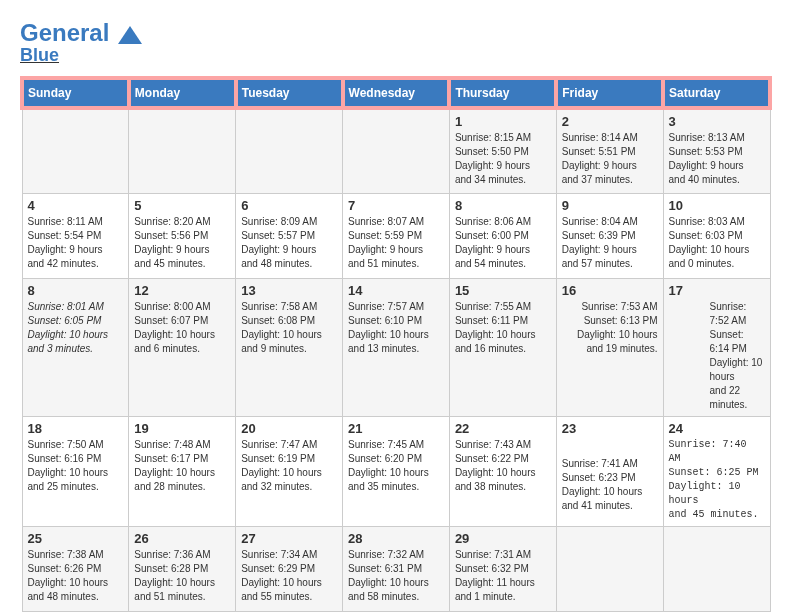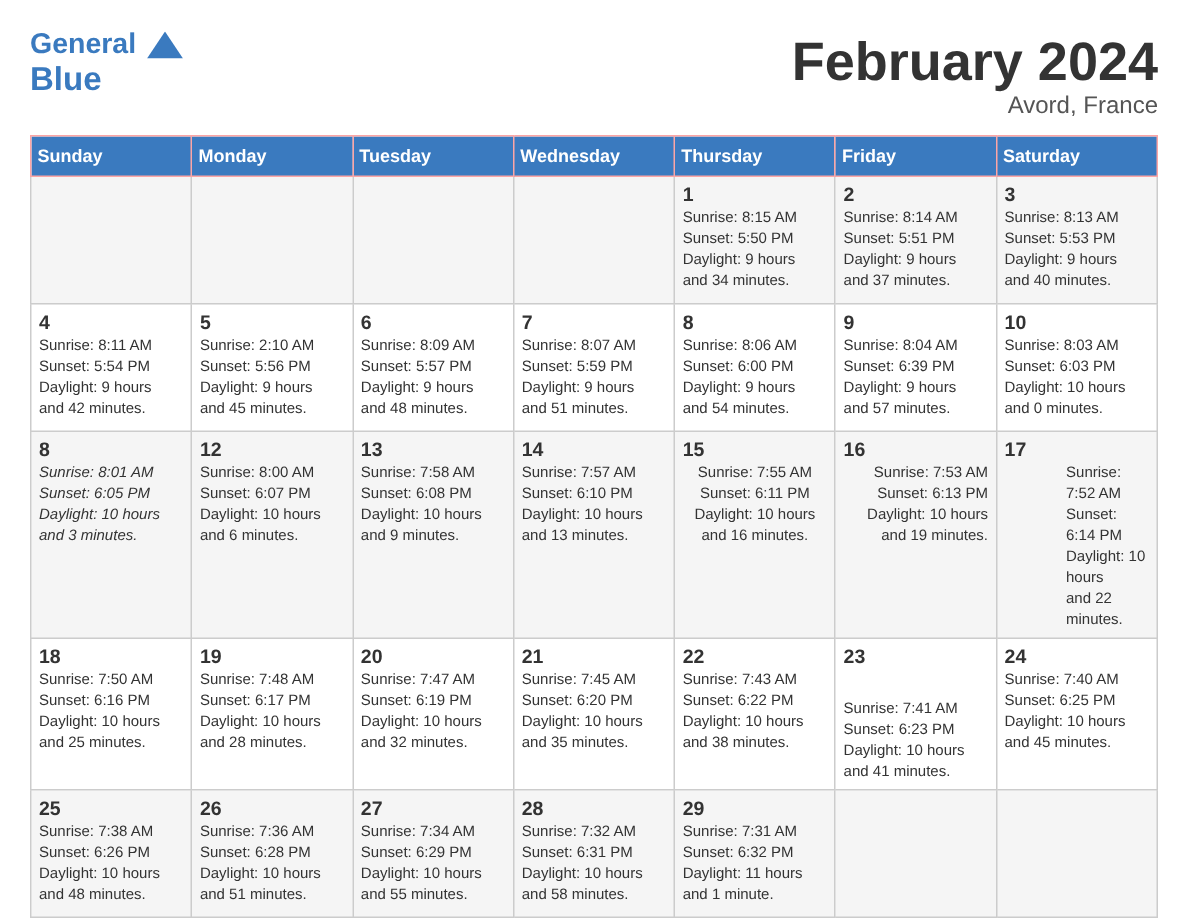--- a/index.html
+++ b/index.html
@@ -14,21 +14,21 @@
       display: flex;
       justify-content: space-between;
       align-items: flex-start;
       margin-bottom: 10px;
     }
     .logo {
       display: flex;
       align-items: center;
     }
     .logo-text {
-      font-size: 19px;
+      font-size: 24px;
       font-weight: bold;
       color: #333;
       line-height: 1.1;
     }
     .logo-text span {
       color: #3a7abf;
     }
     .logo-icon {
       width: 24px;
       height: 18px;
@@ -51,21 +51,21 @@
       border-collapse: collapse;
       table-layout: fixed;
     }
     thead th {
       background-color: #3a7abf;
       color: #fff;
       font-size: 12px;
       font-weight: bold;
       padding: 6px 4px;
       text-align: left;
-      border: 1px solid #fca5a5;
+      border: 4px solid #fca5a5;
     }
     tbody td {
       border: 1px solid #ccc;
       vertical-align: top;
       padding: 4px 5px;
       font-size: 10.5px;
       color: #333;
       height: 85px;
     }
     tbody tr:nth-child(odd) {
@@ -92,26 +92,22 @@
 
 <div class="header">
   <div class="logo">
     <div>
       <div class="logo-text">
         <span>General</span>
         <svg class="logo-icon" viewBox="0 0 24 18" xmlns="http://www.w3.org/2000/svg" style="display:inline-block;vertical-align:middle;">
           <polygon points="0,18 12,0 24,18" fill="#3a7abf"></polygon>
         </svg>
       </div>
-      <div class="logo-text" style="font-size:22px;"><span>Blue</span></div>
+      <div class="logo-text" style="font-size:18px;text-decoration:underline;"><span>Blue</span></div>
     </div>
-  </div>
-  <div class="title-block">
-    <div class="month-title">February 2024</div>
-    <div class="location">Avord, France</div>
   </div>
 </div>
 
 <table>
   <thead>
     <tr>
     <th>Sunday</th>
         <th>Monday</th>
         <th>Tuesday</th>
         <th>Wednesday</th>
@@ -151,21 +147,21 @@
       <tr>
         <td>
           <span class="day-num">4</span>
           <div class="day-info" style="white-space: pre-line;">Sunrise: 8:11 AM
 Sunset: 5:54 PM
 Daylight: 9 hours
 and 42 minutes.</div>
         </td>
         <td>
           <span class="day-num">5</span>
-          <div class="day-info" style="white-space: pre-line;">Sunrise: 2:10 AM
+          <div class="day-info" style="white-space: pre-line;">Sunrise: 8:20 AM
 Sunset: 5:56 PM
 Daylight: 9 hours
 and 45 minutes.</div>
         </td>
         <td>
           <span class="day-num">6</span>
           <div class="day-info" style="white-space: pre-line;">Sunrise: 8:09 AM
 Sunset: 5:57 PM
 Daylight: 9 hours
 and 48 minutes.</div>
@@ -223,21 +219,21 @@
         </td>
         <td>
           <span class="day-num">14</span>
           <div class="day-info" style="white-space: pre-line;">Sunrise: 7:57 AM
 Sunset: 6:10 PM
 Daylight: 10 hours
 and 13 minutes.</div>
         </td>
         <td>
           <span class="day-num">15</span>
-          <div class="day-info" style="white-space: pre-line; text-align: center;">Sunrise: 7:55 AM
+          <div class="day-info" style="white-space: pre-line;">Sunrise: 7:55 AM
 Sunset: 6:11 PM
 Daylight: 10 hours
 and 16 minutes.</div>
         </td>
         <td>
           <span class="day-num">16</span>
           <div class="day-info" style="white-space: pre-line; text-align: right;">Sunrise: 7:53 AM
 Sunset: 6:13 PM
 Daylight: 10 hours
 and 19 minutes.</div>
@@ -288,21 +284,21 @@
         </td>
         <td>
           <span class="day-num">23</span>
           <div class="day-info" style="white-space: pre-line; margin-top: 21px;">Sunrise: 7:41 AM
 Sunset: 6:23 PM
 Daylight: 10 hours
 and 41 minutes.</div>
         </td>
         <td>
           <span class="day-num">24</span>
-          <div class="day-info" style="white-space: pre-line;">Sunrise: 7:40 AM
+          <div class="day-info" style="white-space: pre-line; font-family: Liberation Mono, monospace;">Sunrise: 7:40 AM
 Sunset: 6:25 PM
 Daylight: 10 hours
 and 45 minutes.</div>
         </td>
       </tr>
       <tr>
         <td>
           <span class="day-num">25</span>
           <div class="day-info" style="white-space: pre-line;">Sunrise: 7:38 AM
 Sunset: 6:26 PM

